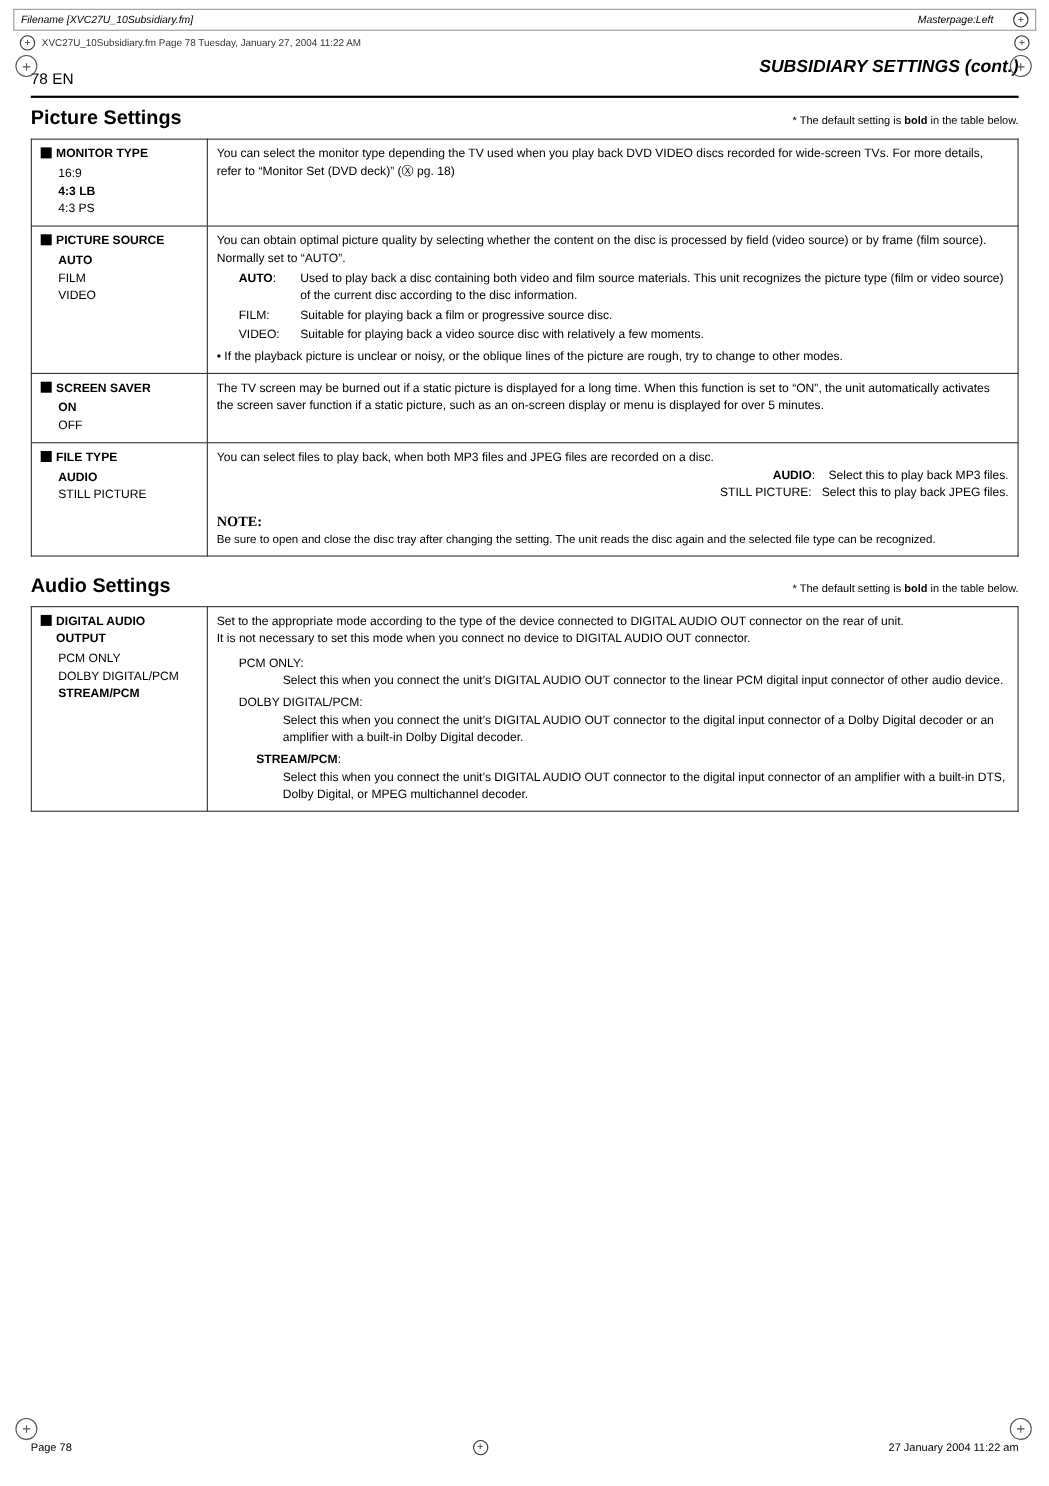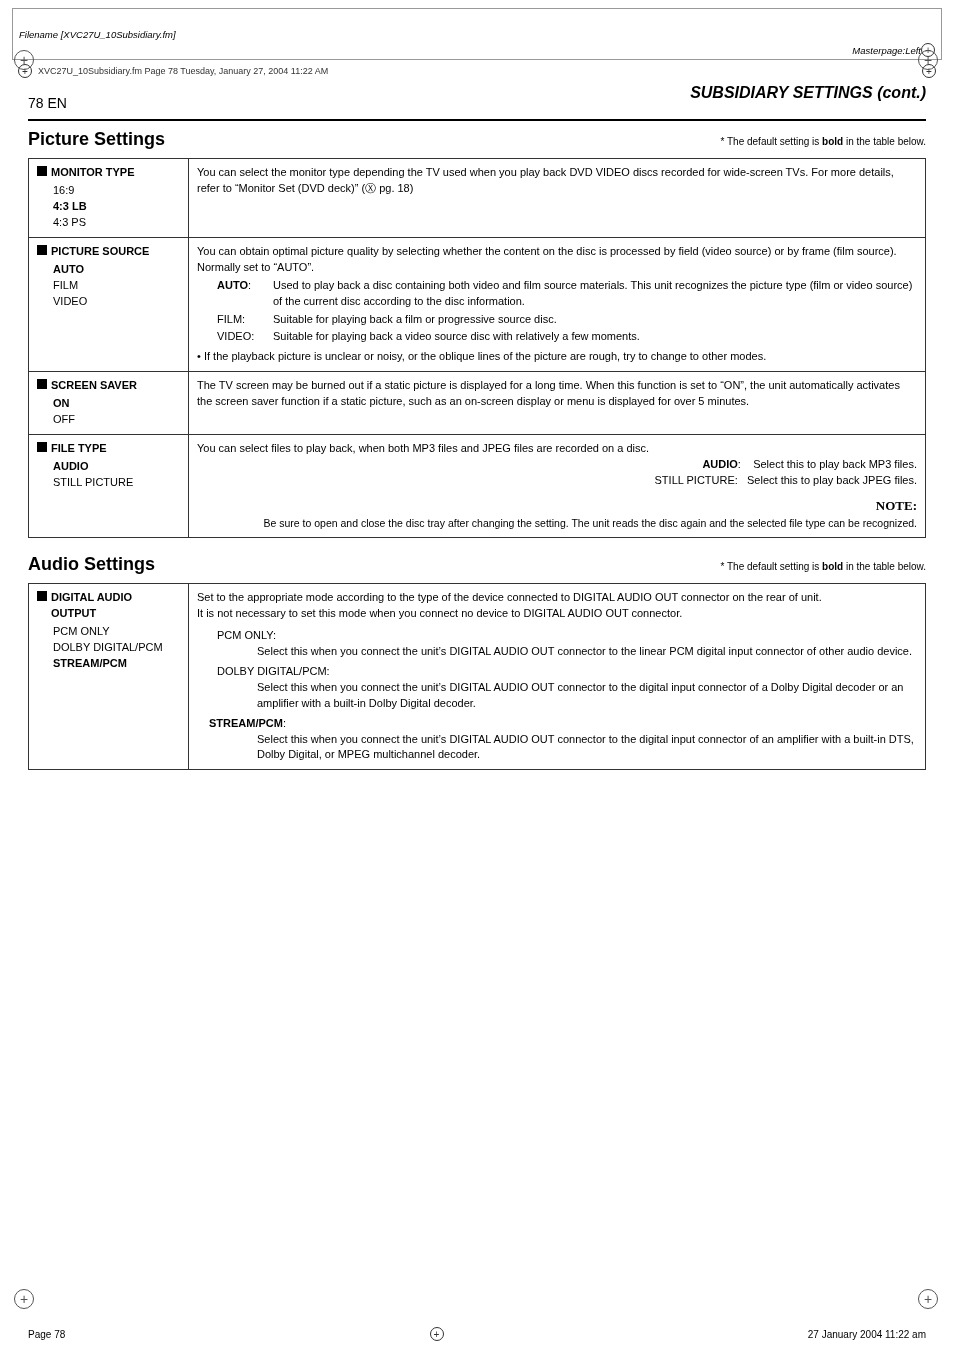--- a/index.html
+++ b/index.html
@@ -20,22 +20,21 @@
       padding: 2px 6px;
       display: flex;
       justify-content: space-between;
       align-items: center;
       font-size: 9.5px;
       font-style: italic;
     }
     .header-bar .masterpage {
       display: flex;
       align-items: center;
-      gap: 0;
-      margin-top: 32px;
+      gap: 18px;
     }
 
     
     .sub-header {
       display: flex;
       justify-content: space-between;
       align-items: center;
       margin: 2px 12px 0 12px;
       font-size: 9px;
       color: #333;
@@ -149,21 +148,21 @@
       font-weight: bold;
       font-family: 'Times New Roman', serif;
     }
     .note-text {
       font-size: 10.5px;
     }
 
     
     .footer {
       position: absolute;
-      bottom: 10px;
+      bottom: 28px;
       left: 28px;
       right: 28px;
       display: flex;
       justify-content: space-between;
       align-items: center;
       font-size: 10px;
     }
 
     
     .corner-mark {
@@ -328,21 +327,21 @@
             <div><b>AUDIO</b></div>
             <div>STILL PICTURE</div>
           </div>
         </td>
         <td class="right-col">
           You can select files to play back, when both MP3 files and JPEG files are recorded on a disc.<br>
           <div class="indent" style="margin-top:0;text-align:right;">
             <b>AUDIO</b>:&nbsp;&nbsp;&nbsp; Select this to play back MP3 files.<br>
             STILL PICTURE:&nbsp;&nbsp; Select this to play back JPEG files.
           </div>
-          <div class="note-box" style="margin-top:8px;text-align:right;">
+          <div class="note-box" style="margin-top:8px;">
             <div class="note-title">NOTE:</div>
             <div class="note-text">Be sure to open and close the disc tray after changing the setting. The unit reads the disc again and the selected file type can be recognized.</div>
           </div>
         </td>
       </tr>
     </tbody>
       </table>
   </div>
 
   <div>
@@ -375,21 +374,21 @@
               <div style="display:table-cell; vertical-align:top; padding-top:2px;">&nbsp;</div>
             </div>
           </div>
           <div class="indent2" style="margin-left:60px; margin-top:0px;">
             Select this when you connect the unit’s DIGITAL AUDIO OUT connector to the linear PCM digital input connector of other audio device.
           </div>
           <div style="margin-top:4px; margin-left:20px;">DOLBY DIGITAL/PCM:</div>
           <div class="indent2" style="margin-left:60px; margin-top:0px;">
             Select this when you connect the unit’s DIGITAL AUDIO OUT connector to the digital input connector of a Dolby Digital decoder or an amplifier with a built-in Dolby Digital decoder.
           </div>
-          <div style="margin-top:4px; margin-left:12px;"><b>STREAM/PCM</b>:</div>
+          <div style="margin-top:4px; margin-left:36px;"><b>STREAM/PCM</b>:</div>
           <div class="indent2" style="margin-left:60px; margin-top:0px;">
             Select this when you connect the unit’s DIGITAL AUDIO OUT connector to the digital input connector of an amplifier with a built-in DTS, Dolby Digital, or MPEG multichannel decoder.
           </div>
         </td>
       </tr>
     </tbody>
       </table>
   </div>
 
 </div>

